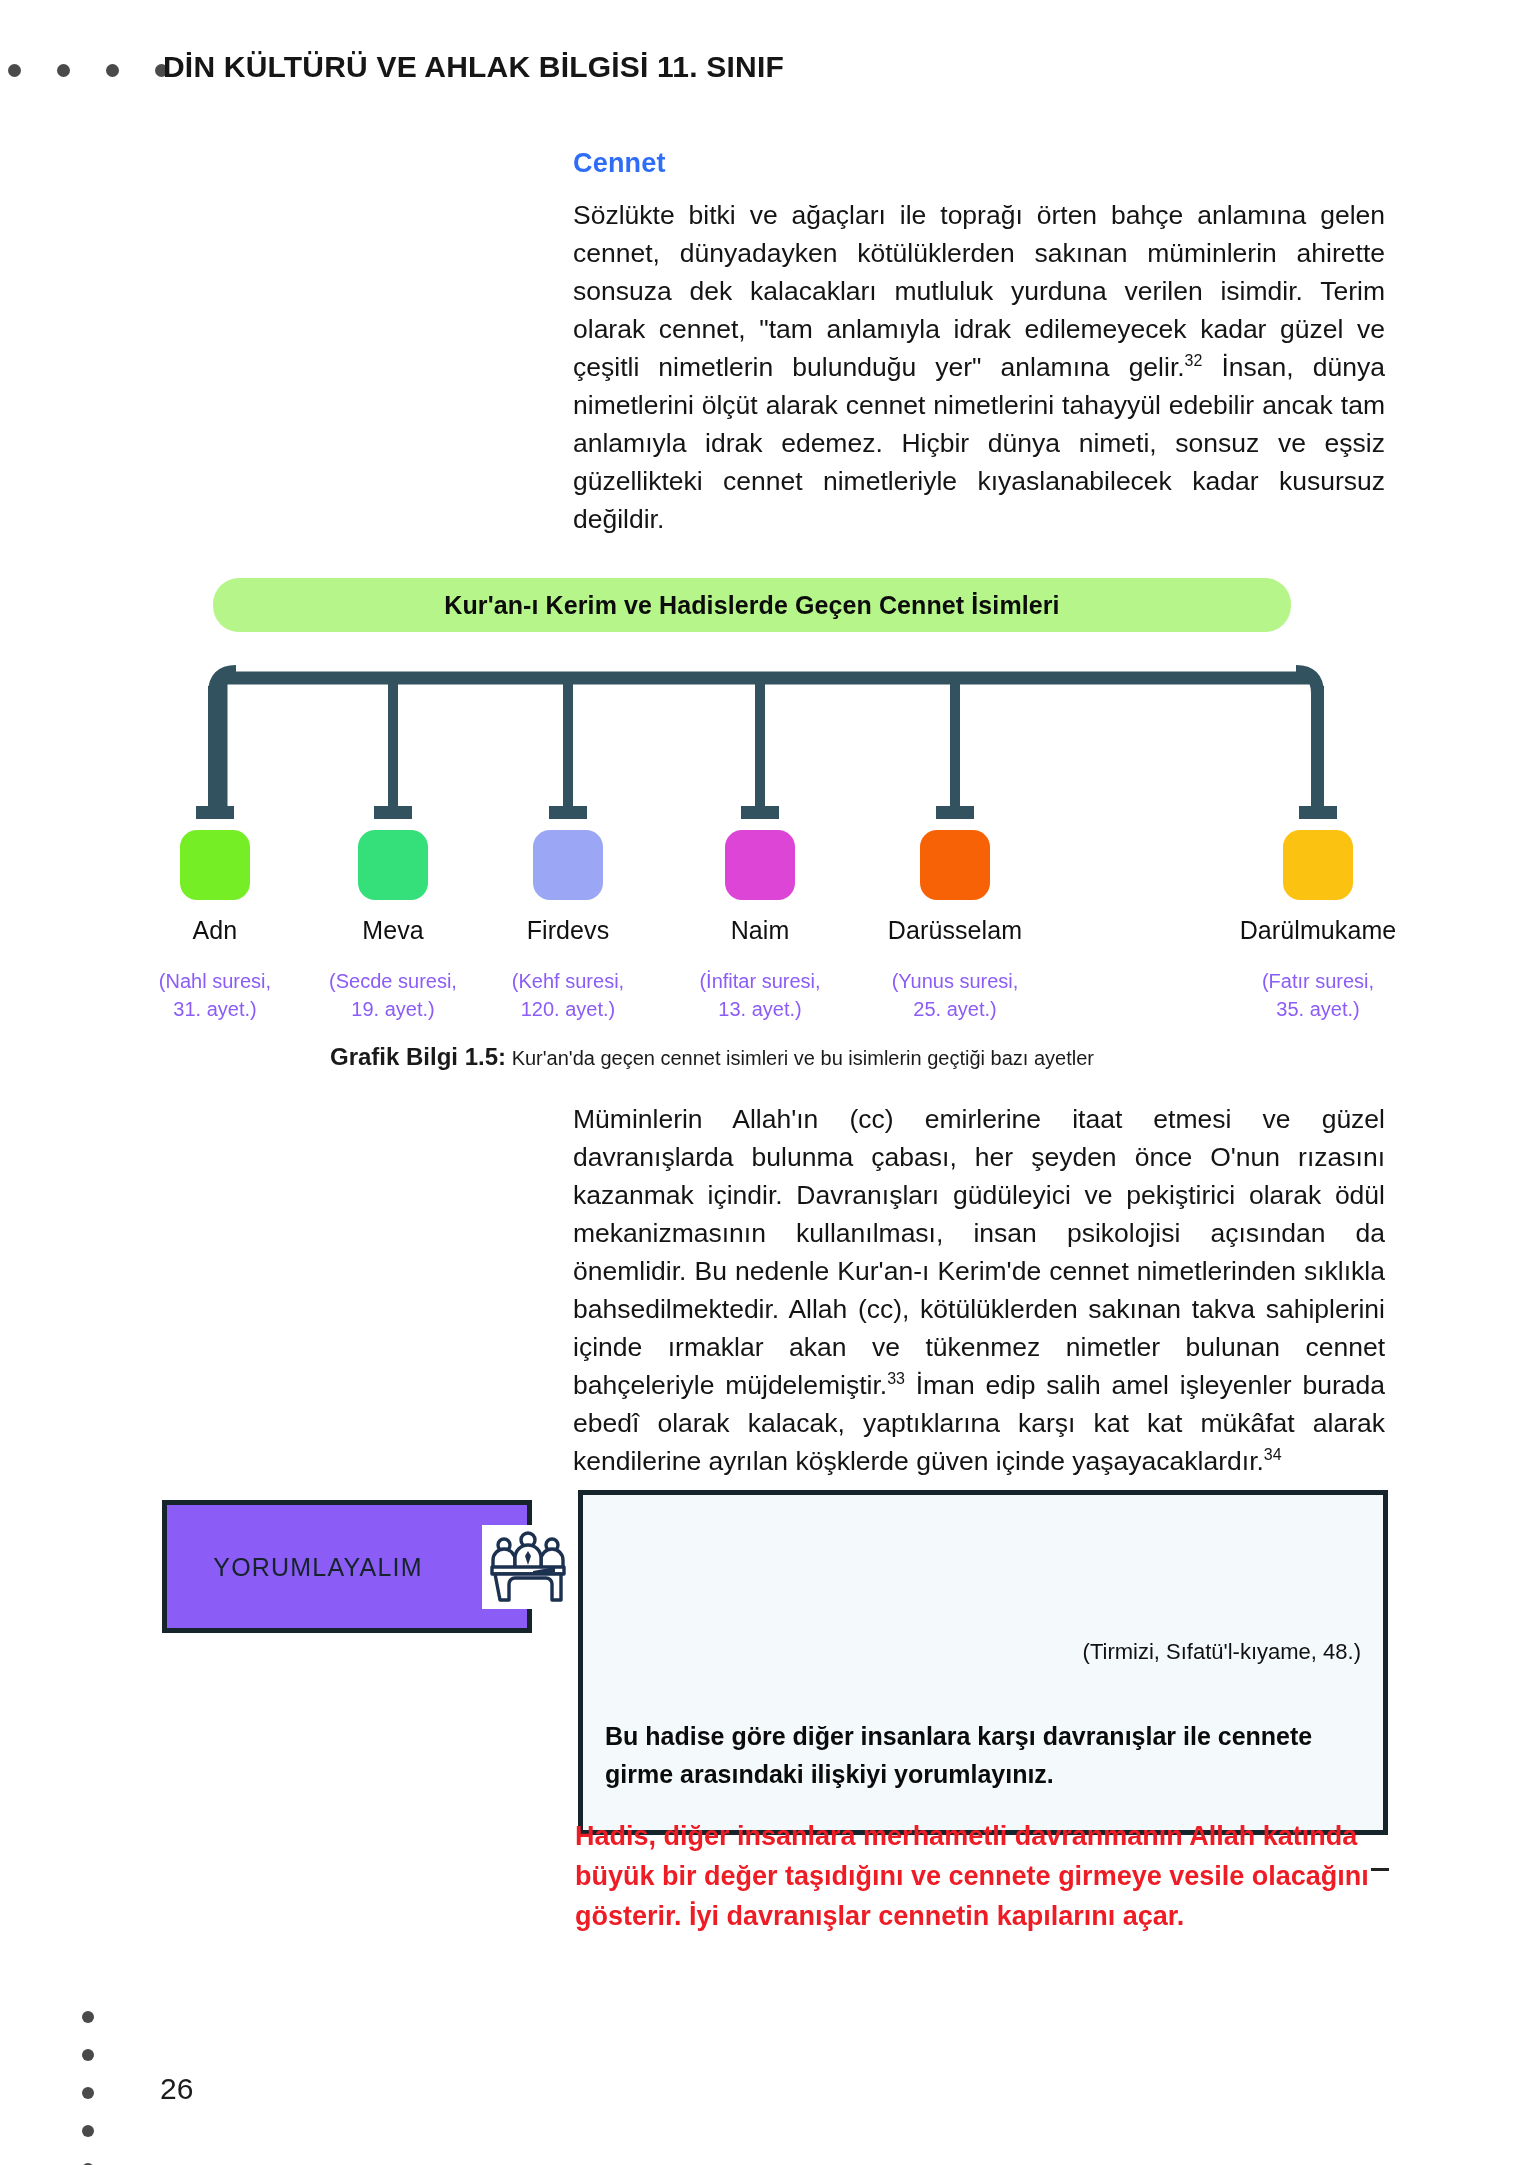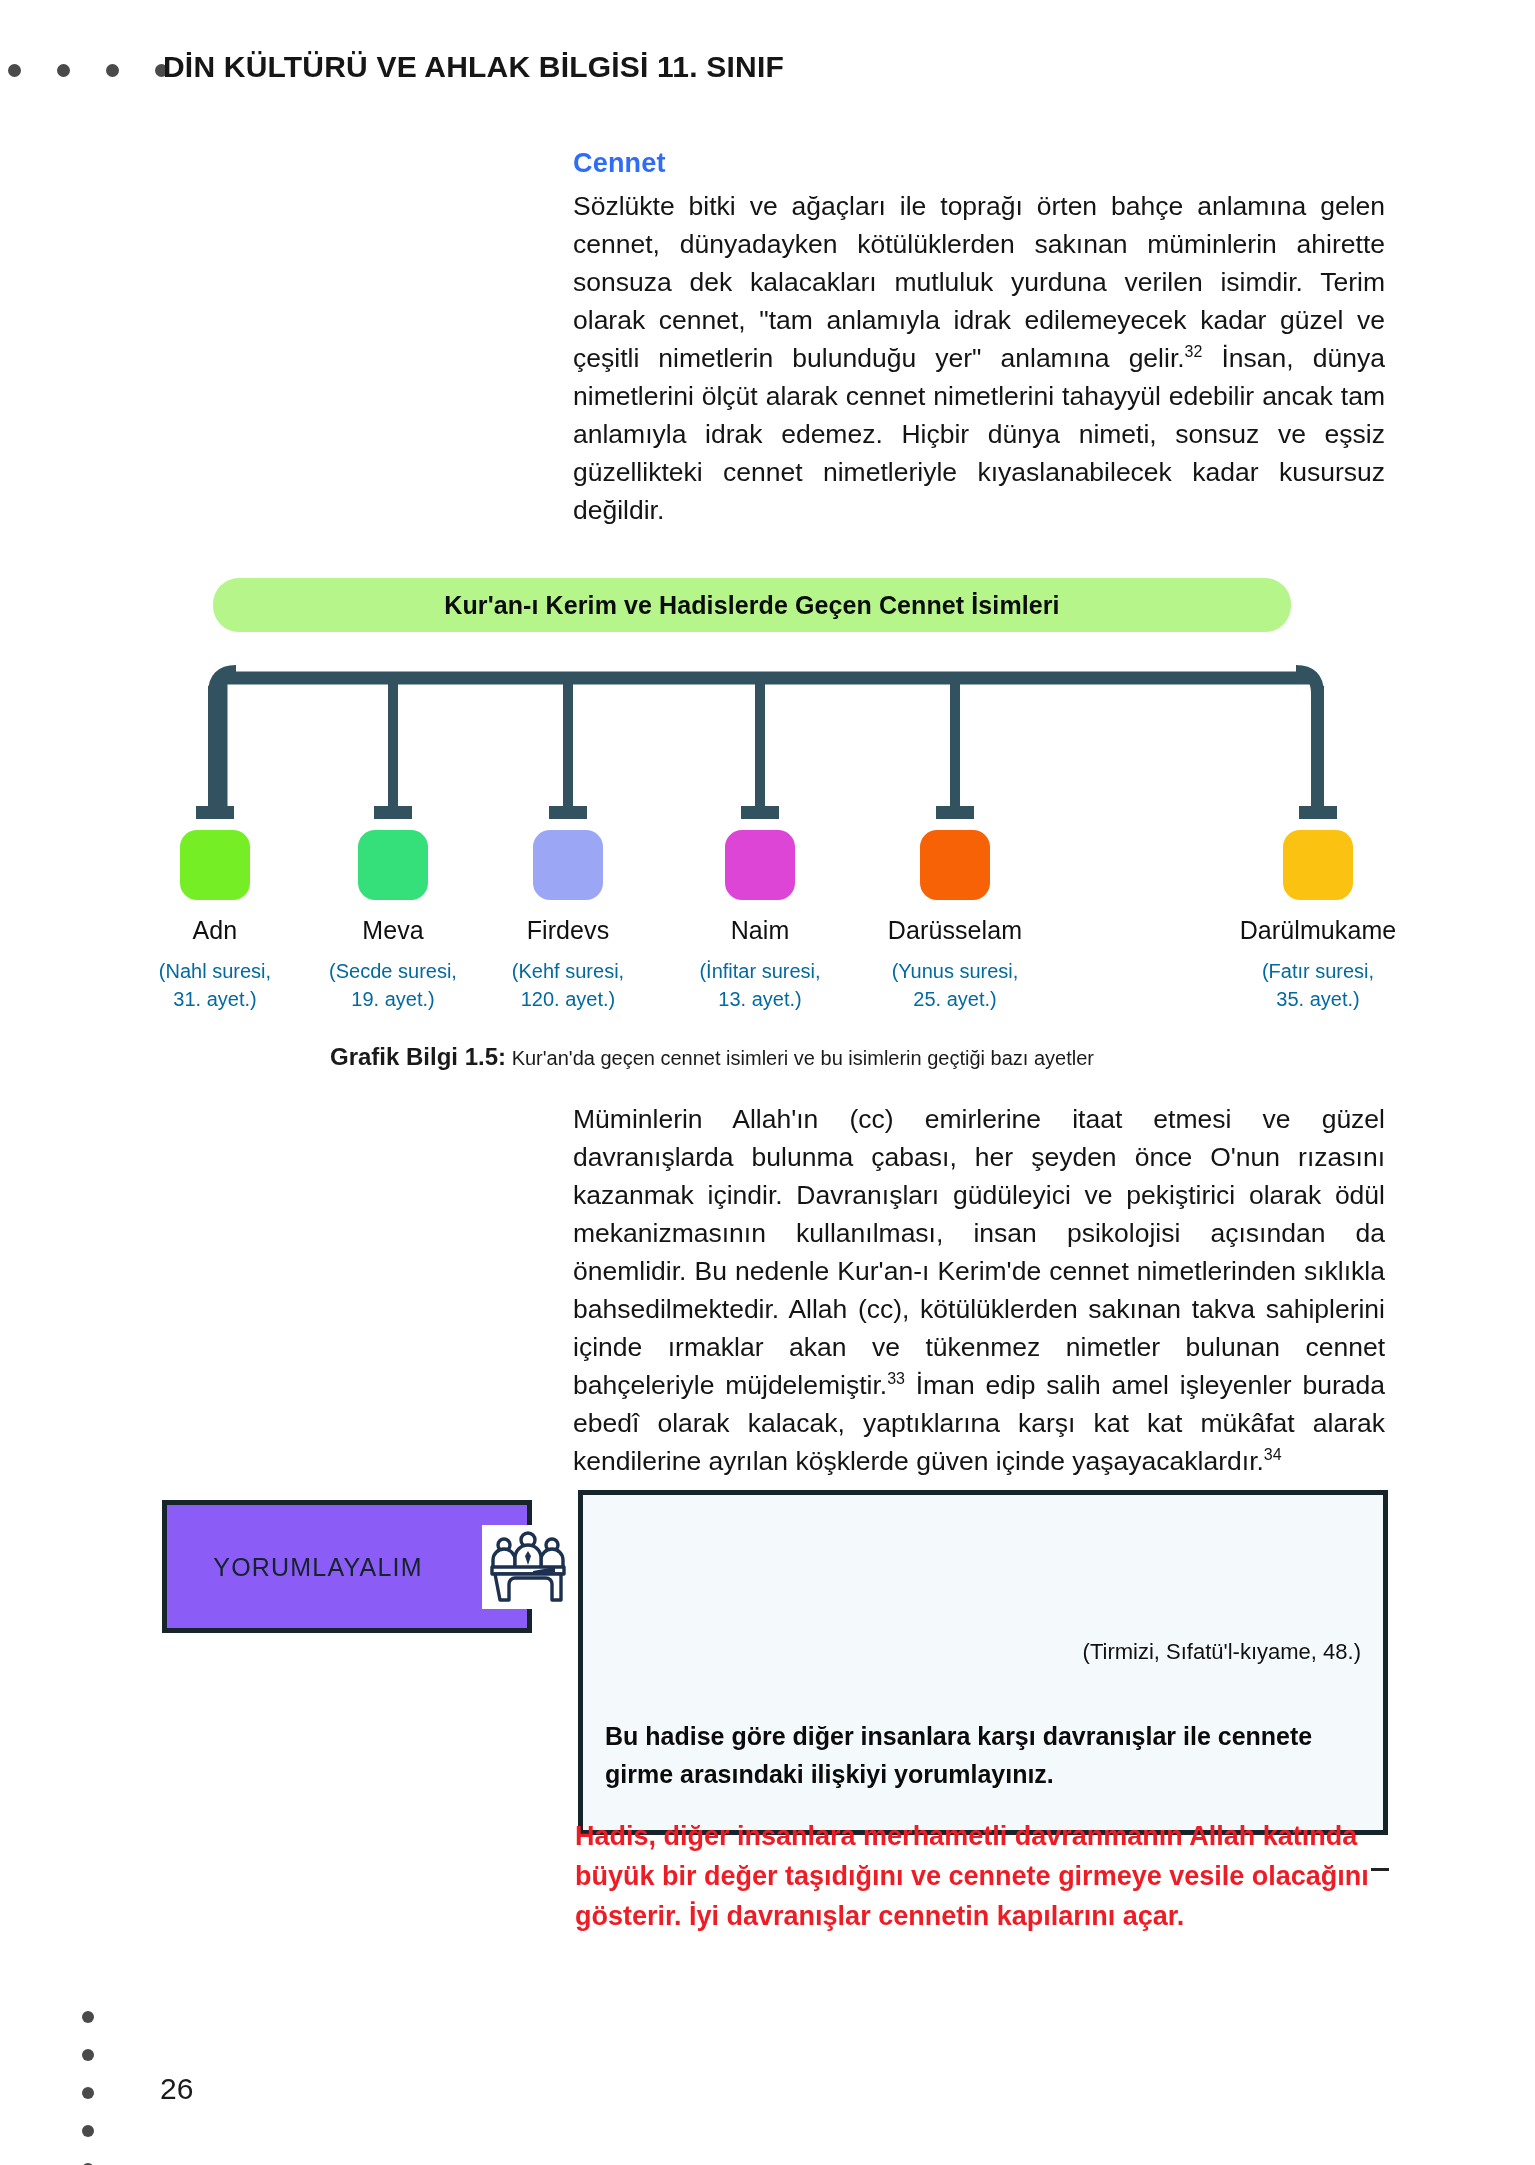--- a/index.html
+++ b/index.html
@@ -59,21 +59,21 @@
     position: absolute; width: 190px; text-align: center;
   }
   .node .swatch {
     width: 70px; height: 70px; border-radius: 17px; margin: 0 auto;
   }
   .node .nm {
     margin-top: 16px; font-size: 25px; color: #101010; letter-spacing: .1px;
     white-space: nowrap;
   }
   .node .ref {
-    margin-top: 12px; font-size: 20px; line-height: 28px; color: #0369a1;
+    margin-top: 22px; font-size: 20px; line-height: 28px; color: #8b5cf6;
   }
 
   .caption {
     position: absolute; left: 330px; top: 1043px; font-size: 20px; color: #1a1a1a;
   }
   .caption b { font-weight: 700; font-size: 24px; }
 
   
   .yor-box {
     position: absolute; left: 162px; top: 1500px; width: 370px; height: 133px;
@@ -142,21 +142,21 @@
     <i></i>
     <i></i>
     <i></i>
   </div>
   <div class="header-title">DİN KÜLTÜRÜ VE AHLAK BİLGİSİ  11. SINIF</div>
 
   <div class="col" style="top:148px;">
     <div class="section-title">Cennet</div>
   </div>
 
-  <div class="col" style="top:187px;">
+  <div class="col" style="top:196px;">
     <p class="body"><span>Sözlükte bitki ve ağaçları ile toprağı örten bahçe anlamına gelen cennet, dünyadayken kötülüklerden sakınan müminlerin ahirette sonsuza dek kalacakları mutluluk yurduna verilen isimdir. Terim olarak cennet, "tam anlamıyla idrak edilemeyecek kadar güzel ve çeşitli nimetlerin bulunduğu yer" anlamına gelir.</span><sup>32</sup><span> İnsan, dünya nimetlerini ölçüt alarak cennet nimetlerini tahayyül edebilir ancak tam anlamıyla idrak edemez. Hiçbir dünya nimeti, sonsuz ve eşsiz güzellikteki cennet nimetleriyle kıyaslanabilecek kadar kusursuz değildir.</span></p>
   </div>
 
   <div class="diagram">
 
     <div class="dia-head">
       <span>Kur'an-ı Kerim ve Hadislerde Geçen Cennet İsimleri</span>
     </div>
 
     <svg class="dia-svg" width="1535" height="470">

